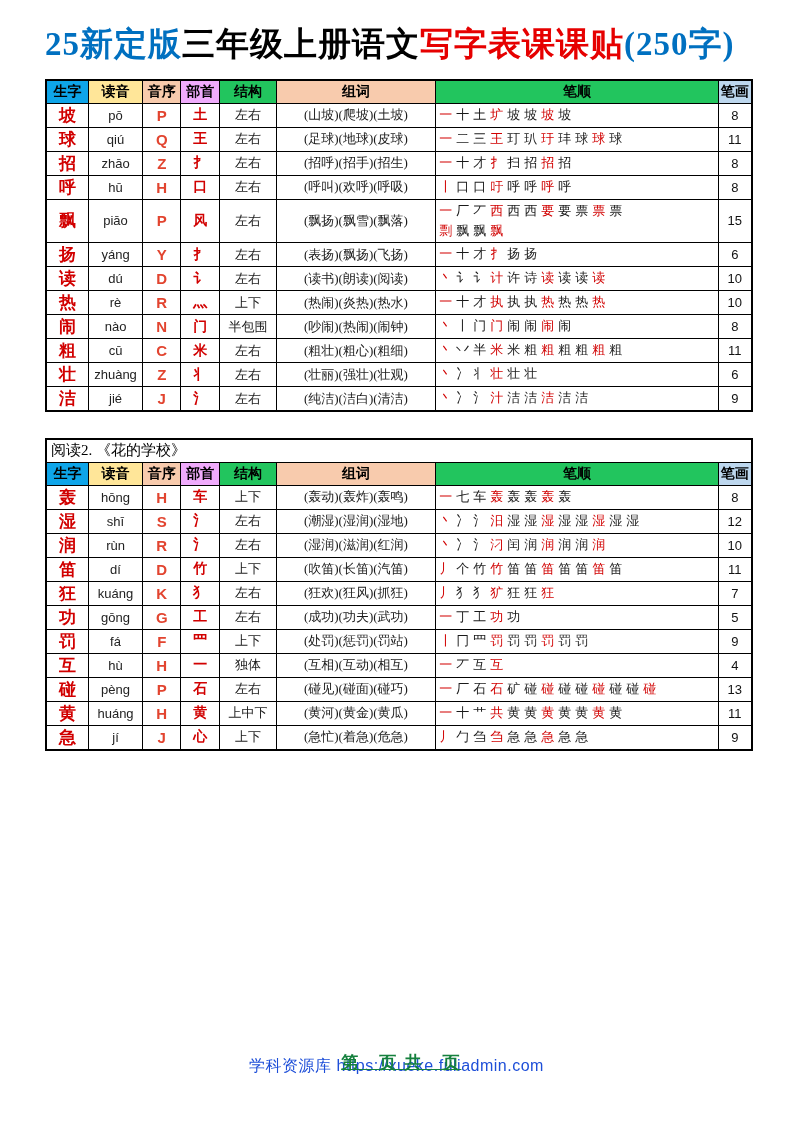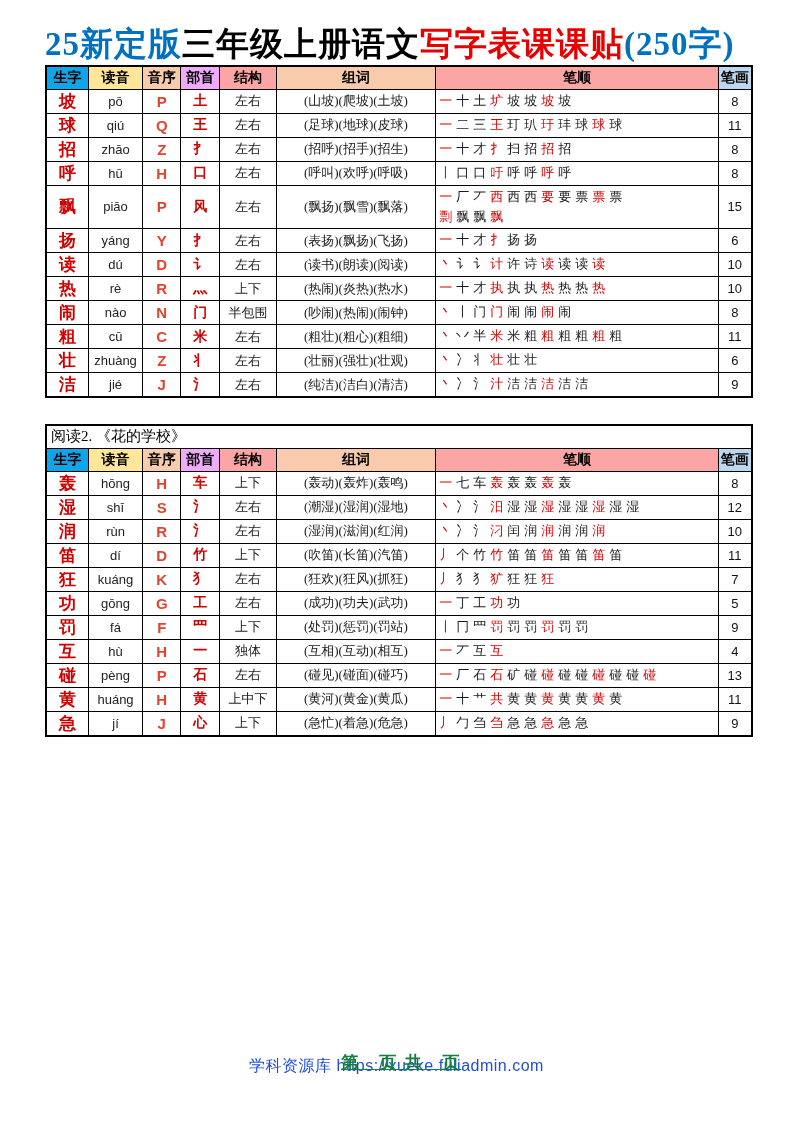--- a/index.html
+++ b/index.html
@@ -19,20 +19,21 @@
     height: 1122px;
     padding: 24px 40px 0 45px;
   }
   
   .title {
     font-family: "Liberation Serif", serif;
     font-size: 33px;
     font-weight: bold;
     white-space: nowrap;
     letter-spacing: 1px;
+    margin-bottom: 14px;
     line-height: 1.25;
   }
   .title .t-blue { color: #0070c0; }
   .title .t-black { color: #000000; }
   .title .t-red { color: #e60000; }
   
   table {
     border-collapse: collapse;
     width: 708px;
     table-layout: fixed;
@@ -57,21 +58,21 @@
     color: #000;
     background: #fff;
   }
   tr.header-row th {
     font-size: 14px;
     font-weight: bold;
     font-family: "Liberation Serif", serif;
     color: #000;
   }
   .bg-green1 { background: #0ea5e9; }
-  .bg-green2 { background: #fca5a5; }
+  .bg-green2 { background: #22c55e; }
   .bg-yellow { background: #ffe699; }
   .bg-salmon { background: #f8cbad; }
   .bg-blue   { background: #f0abfc; }
   .bg-lblue  { background: #bdd7ee; }
   .cell-char {
     color: #d10000;
     font-size: 17px;
     font-weight: bold;
     font-family: "Liberation Serif", serif;
   }

